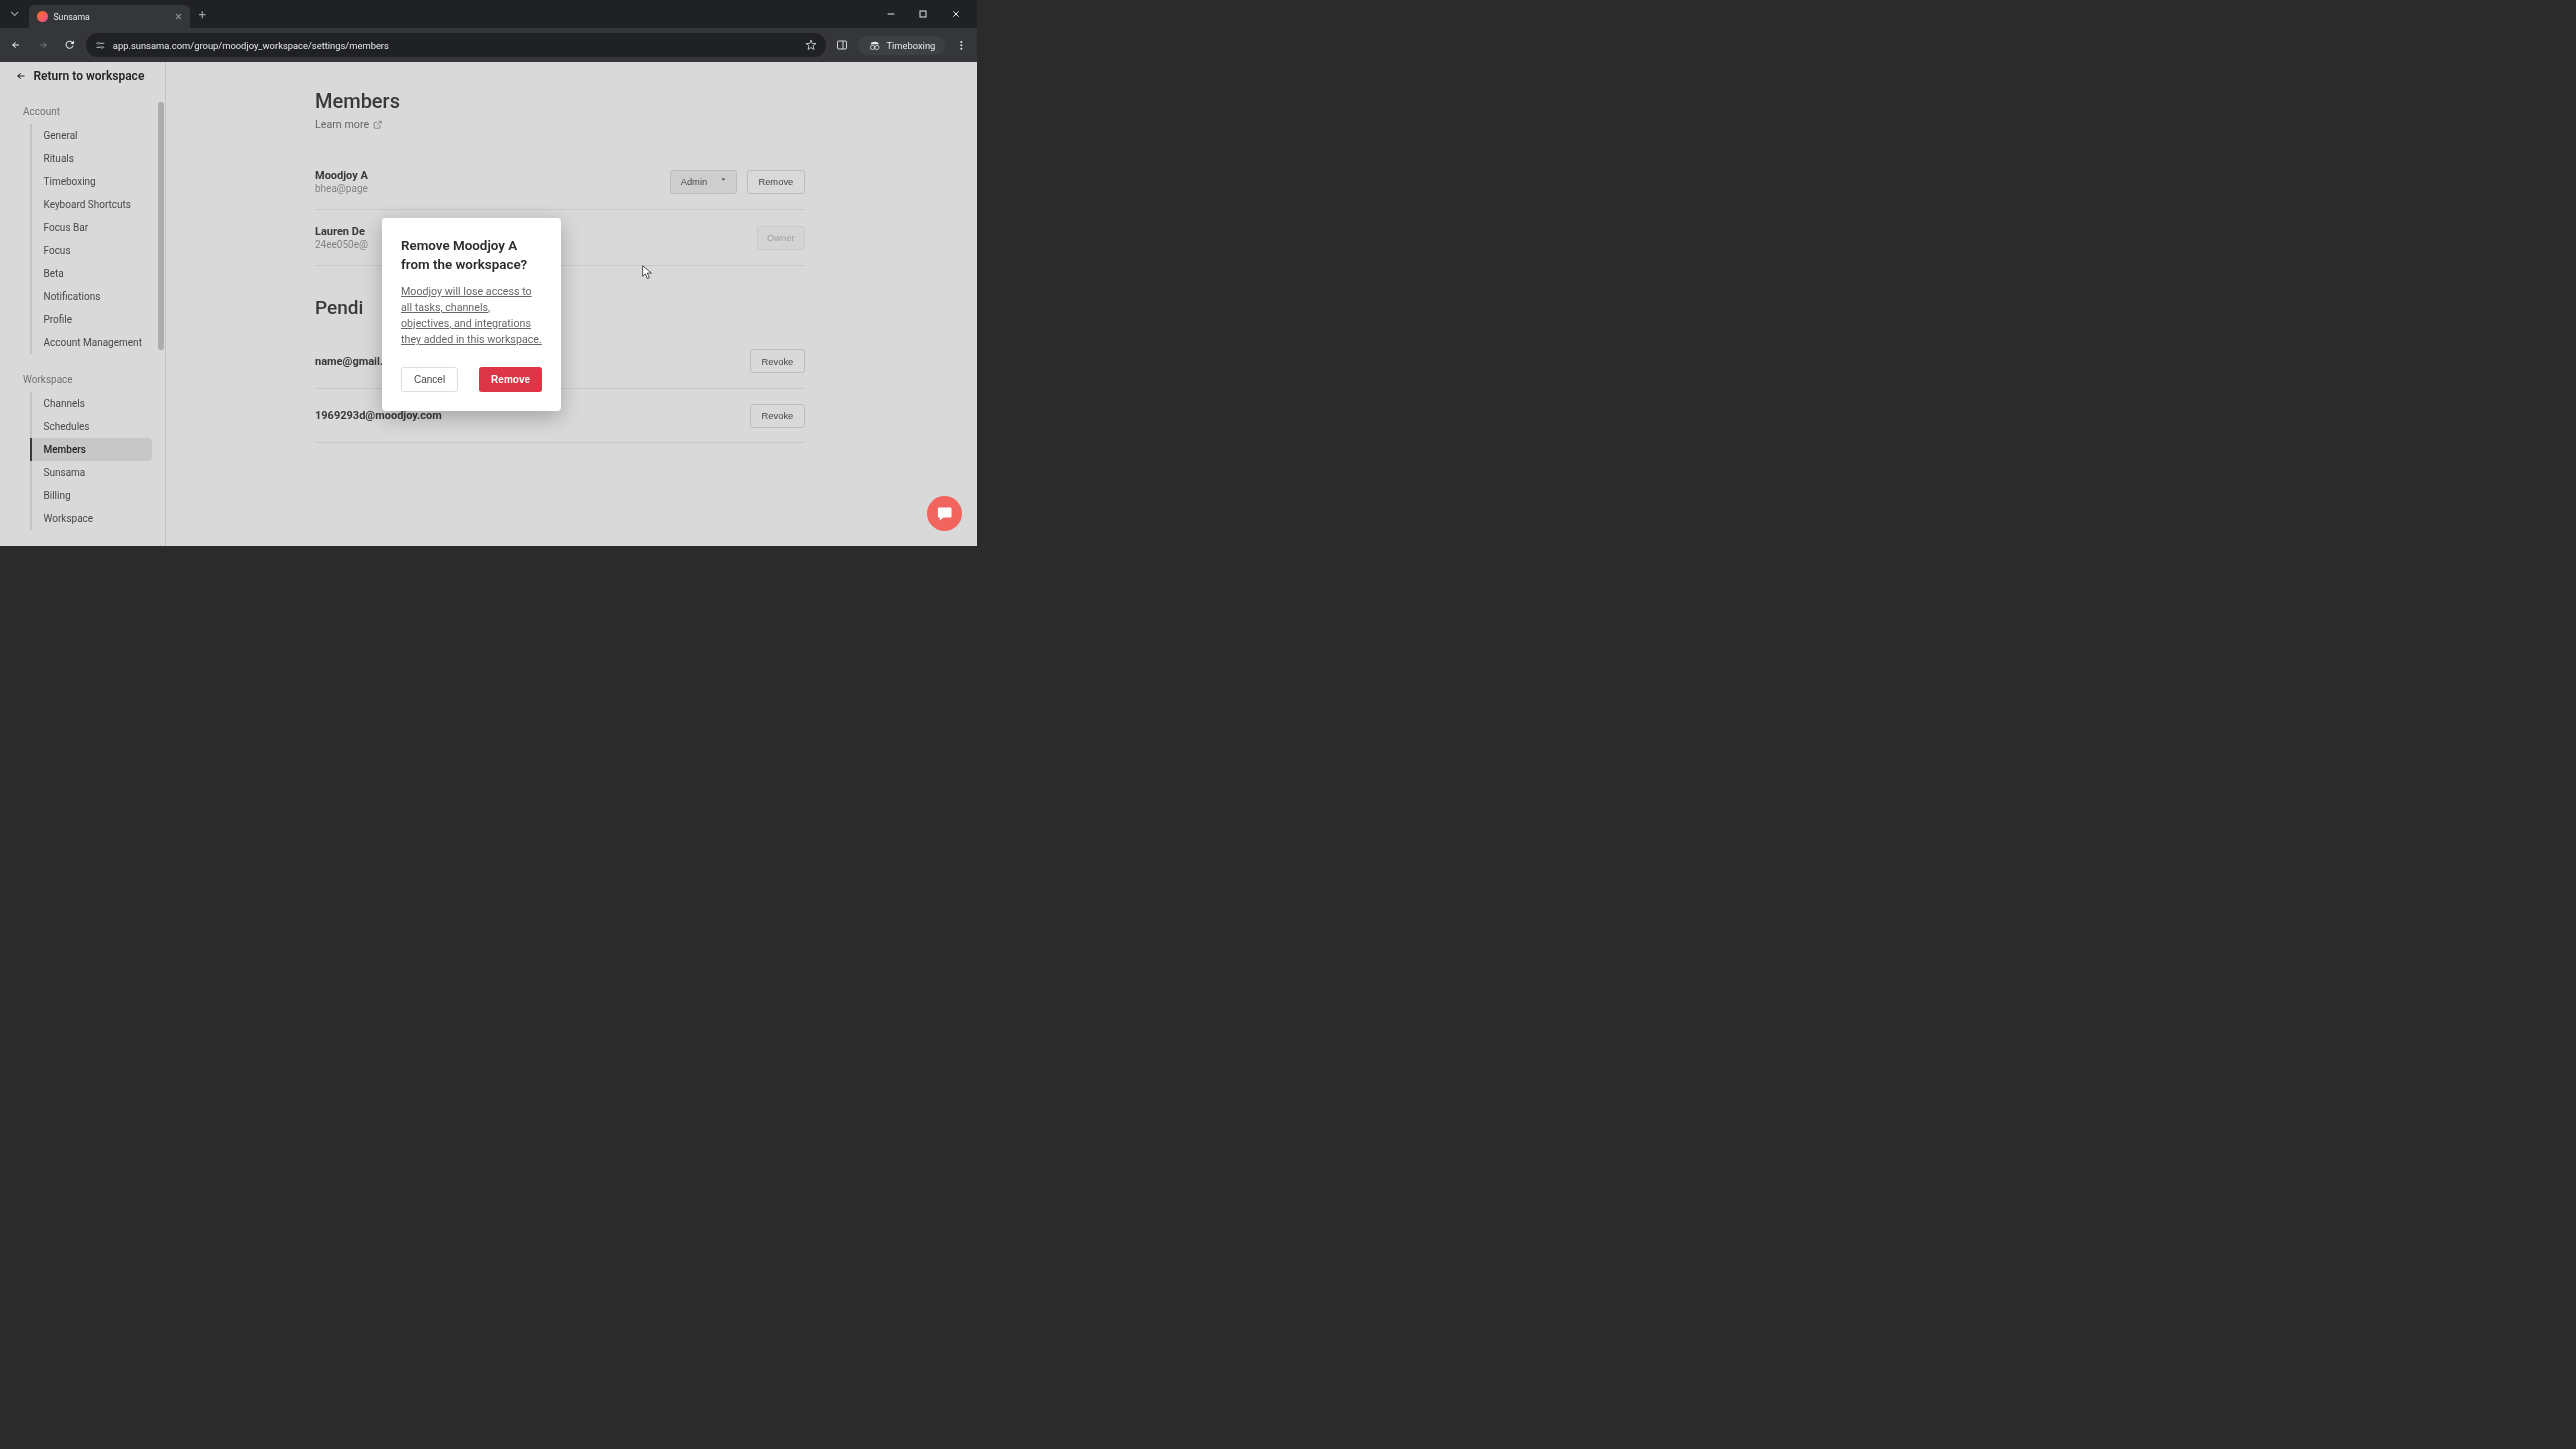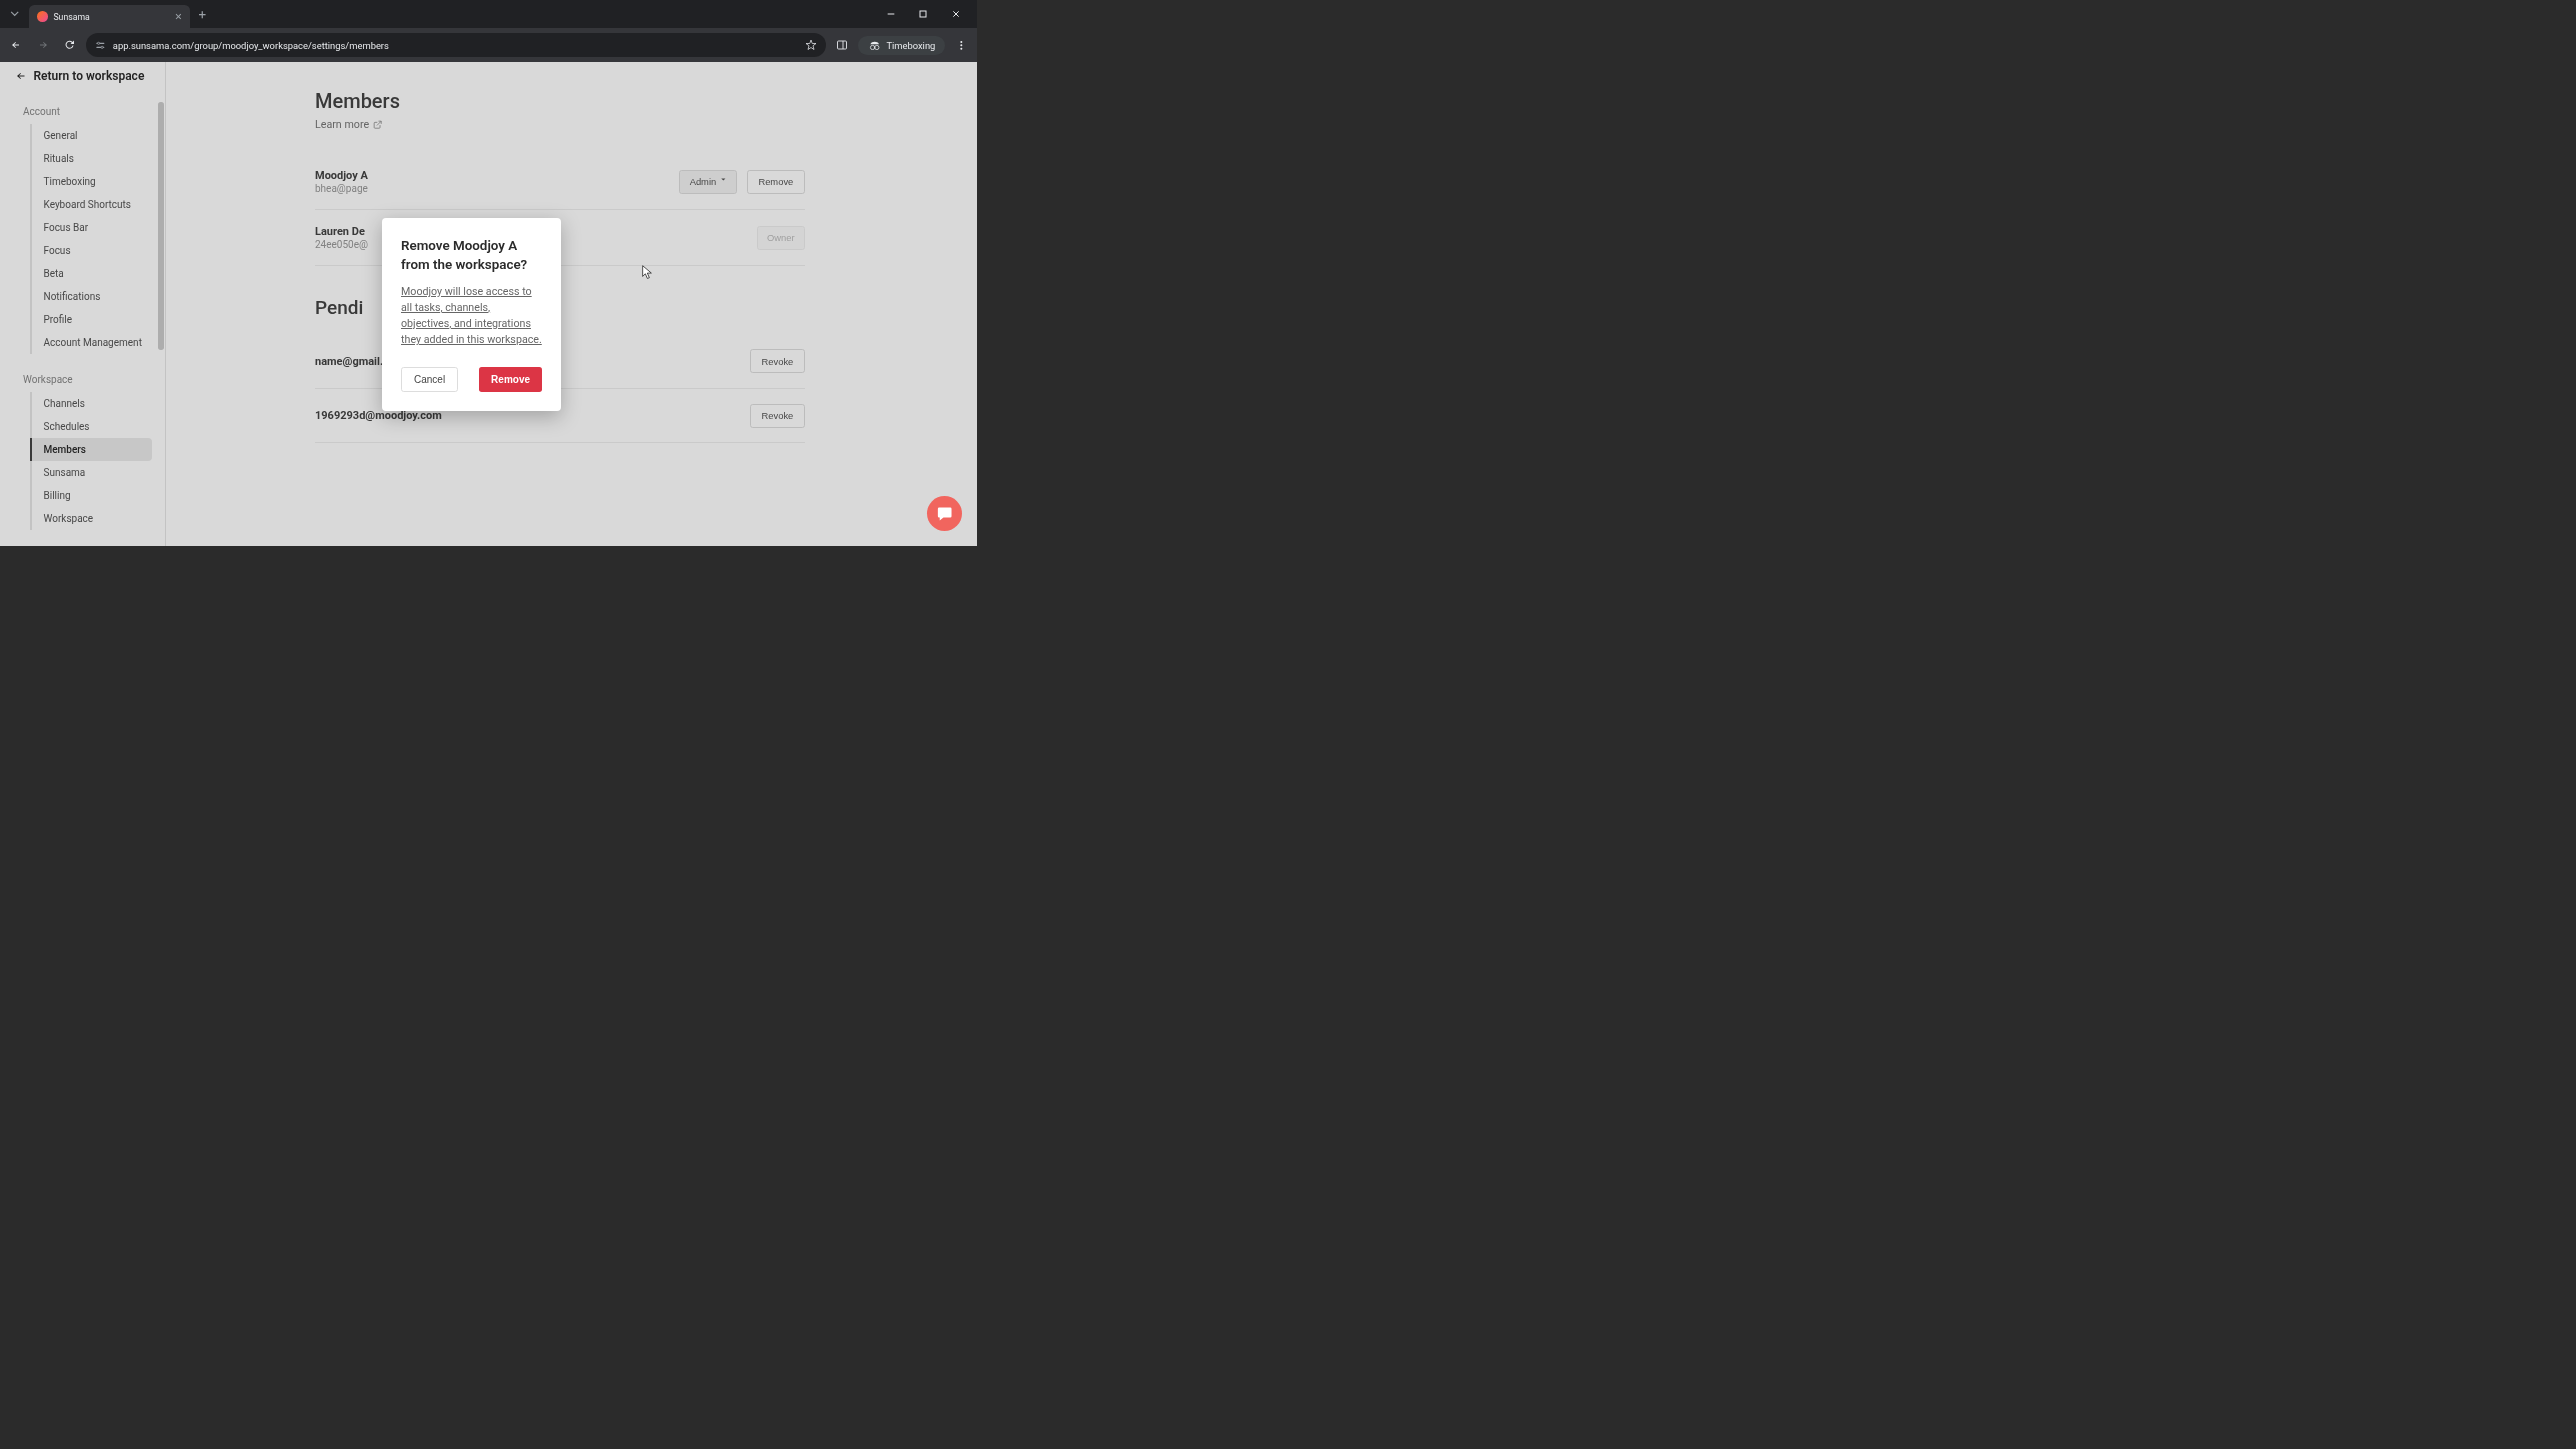--- a/index.html
+++ b/index.html
@@ -37,21 +37,21 @@
 .sidebar-scroll { position: absolute; right: 1.3px; top: 40px; width: 5.4px; height: 248px; background: #ccc; border-radius: 2.7px; }
 
 .main { flex: 1; padding: 27px 0; overflow-y: auto; }
 .content-wrap { max-width: 490px; margin-left: 149px; }
 .page-title { font-size: 20px; color: #444; font-weight: 500; margin-bottom: 5.4px; }
 .learn-more { color: #777; font-size: 10.7px; display: inline-flex; align-items: center; gap: 4px; margin-bottom: 23px; justify-content: flex-end; }
 .member-row { display: flex; justify-content: space-between; align-items: center; padding: 14.8px 0; border-bottom: 0.7px solid #eee; }
 .member-info .name { font-size: 11px; color: #444; font-weight: 700; }
 .member-info .email { font-size: 10px; color: #999; margin-top: 1.3px; }
 .member-actions { display: flex; gap: 9.4px; }
-.role-btn { background: #f3f3f3; border: 0.7px solid #ddd; border-radius: 2.7px; padding: 5.4px 9.4px; font-size: 9.4px; color: #555; display: inline-flex; gap: 4px; }
+.role-btn { background: #f3f3f3; border: 0.7px solid #ddd; border-radius: 2.7px; padding: 5.4px 9.4px; font-size: 9.4px; color: #555; display: inline-flex; gap: 13px; }
 .owner-btn { background: #fafafa; border: 0.7px solid #eee; color: #bbb; }
 .remove-btn { background: #fff; border: 0.7px solid #ddd; border-radius: 2.7px; padding: 5.4px 10.7px; font-size: 9.4px; color: #555; }
 .section-title { font-size: 19px; color: #444; font-weight: 500; margin: 29.5px 0 16px 0; }
 
 
 .modal { position: absolute; left: 382px; top: 156px; width: 179px; background: #fff; border-radius: 4px; box-shadow: 0 5.4px 20px rgba(0,0,0,0.25); padding: 19px; z-index: 20; }
 .modal-title { font-size: 13.4px; font-weight: 600; color: #2b2b2b; line-height: 1.4; margin-bottom: 9.4px; }
 .modal-body { font-size: 10.7px; color: #666; line-height: 1.5; margin-bottom: 19px; text-decoration: underline; }
 .modal-actions { display: flex; justify-content: space-between; gap: 8px; }
 .btn-cancel { background: #fff; border: 0.7px solid #ddd; border-radius: 2.7px; padding: 6px 12px; font-size: 10px; color: #444; font-weight: 500; }

